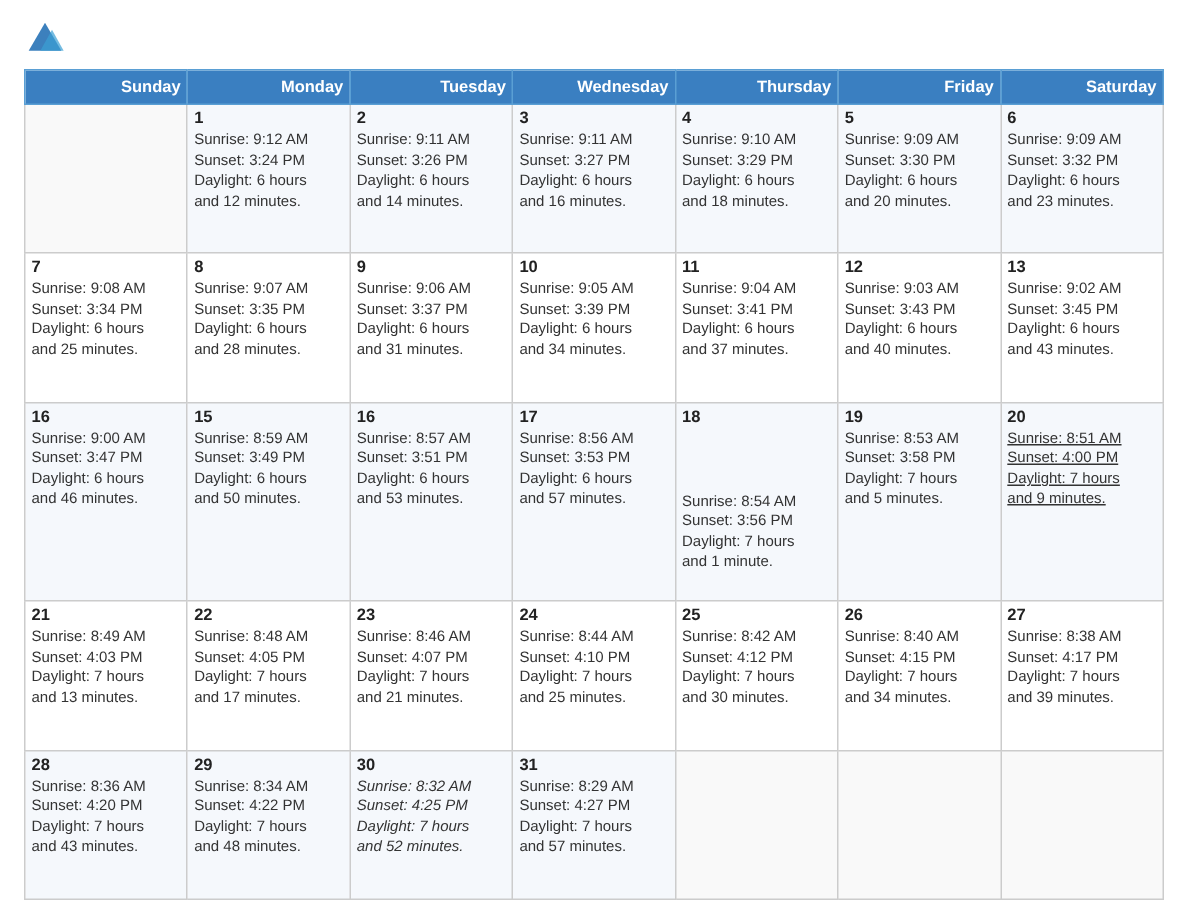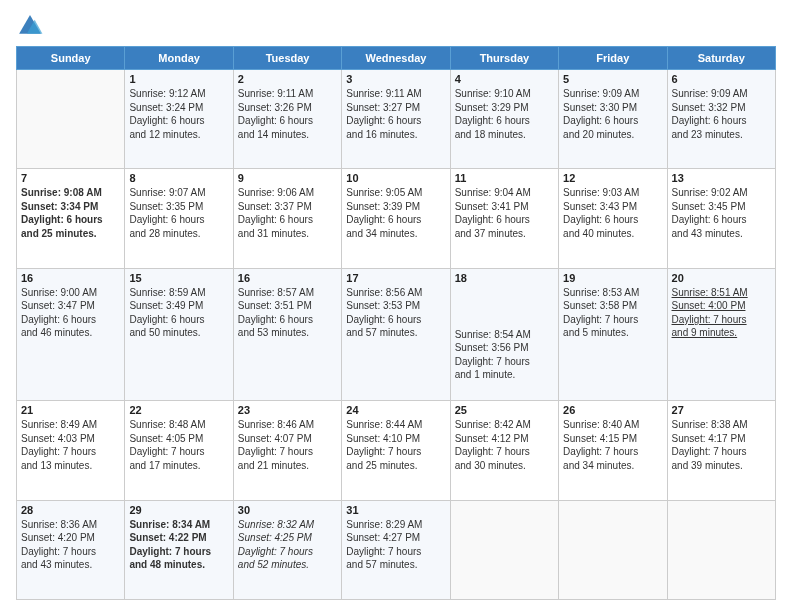--- a/index.html
+++ b/index.html
@@ -56,21 +56,21 @@
     .calendar {
       width: 100%;
       border-collapse: collapse;
       flex: 1;
       font-size: 10px;
     }
     .calendar thead th {
       background-color: #3a7fc1;
       color: #fff;
       padding: 5px 4px;
-      text-align: center;
+      text-align: right;
       font-size: 11px;
       font-weight: bold;
       border: 1px solid #5a9fd4;
     }
     .calendar tbody td {
       vertical-align: top;
       border: 1px solid #ccc;
       padding: 3px 4px;
       width: calc(100% / 7);
       height: 88px;
@@ -172,21 +172,21 @@
             <span class="day-number">6</span>
             <div class="day-info" style="white-space: pre-line;">Sunrise: 9:09 AM
 Sunset: 3:32 PM
 Daylight: 6 hours
 and 23 minutes.</div>
           </td>
         </tr>
         <tr>
           <td>
             <span class="day-number">7</span>
-            <div class="day-info" style="white-space: pre-line; font-weight: bold;">Sunrise: 9:08 AM
+            <div class="day-info" style="white-space: pre-line;">Sunrise: 9:08 AM
 Sunset: 3:34 PM
 Daylight: 6 hours
 and 25 minutes.</div>
           </td>
           <td>
             <span class="day-number">8</span>
             <div class="day-info" style="white-space: pre-line;">Sunrise: 9:07 AM
 Sunset: 3:35 PM
 Daylight: 6 hours
 and 28 minutes.</div>
@@ -332,21 +332,21 @@
         <tr>
           <td>
             <span class="day-number">28</span>
             <div class="day-info" style="white-space: pre-line;">Sunrise: 8:36 AM
 Sunset: 4:20 PM
 Daylight: 7 hours
 and 43 minutes.</div>
           </td>
           <td>
             <span class="day-number">29</span>
-            <div class="day-info" style="white-space: pre-line; font-weight: bold;">Sunrise: 8:34 AM
+            <div class="day-info" style="white-space: pre-line;">Sunrise: 8:34 AM
 Sunset: 4:22 PM
 Daylight: 7 hours
 and 48 minutes.</div>
           </td>
           <td>
             <span class="day-number">30</span>
             <div class="day-info" style="white-space: pre-line; font-style: italic;">Sunrise: 8:32 AM
 Sunset: 4:25 PM
 Daylight: 7 hours
 and 52 minutes.</div>

